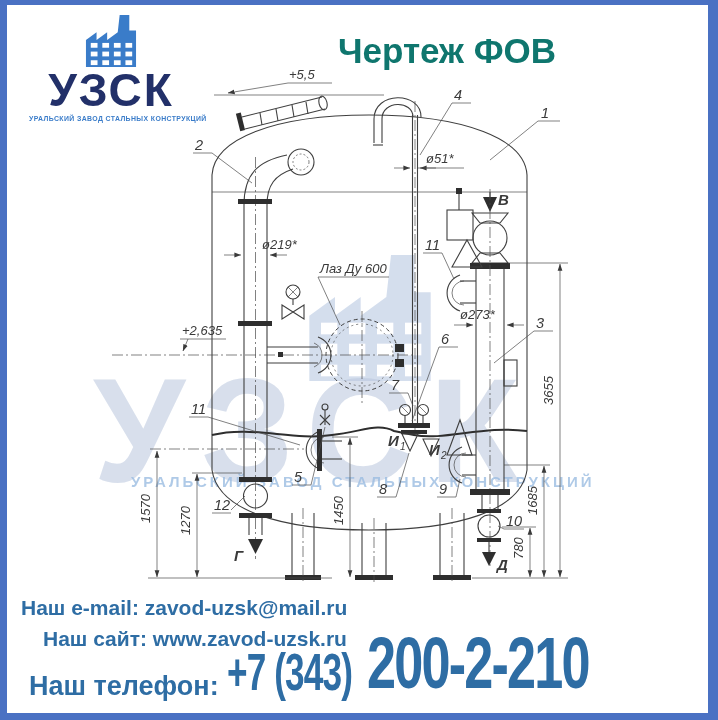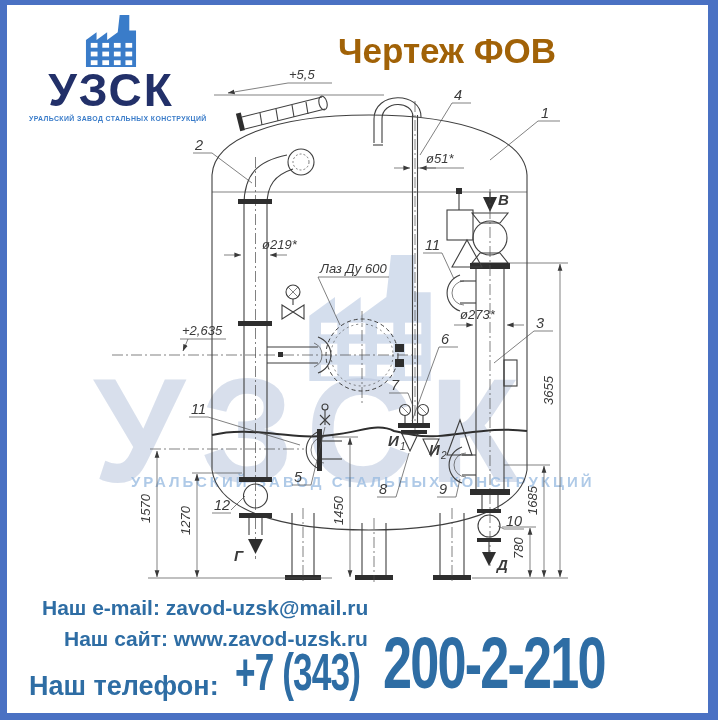--- a/index.html
+++ b/index.html
@@ -14,21 +14,21 @@
     overflow:hidden;
     font-family:"Liberation Sans", sans-serif;
   }
   
   .logo{position:absolute;left:22px;top:10px;width:164px;text-align:center;}
   .logo .icon{display:block;margin:0 auto;}
   .logo-name{font-size:46px;font-weight:800;letter-spacing:2px;color:#223069;line-height:1.0;}
   .logo-sub{font-size:6.9px;font-weight:700;letter-spacing:.4px;color:#3a7cc9;margin-top:2px;white-space:nowrap;}
   
   .main-title{position:absolute;left:285px;top:26px;width:310px;text-align:center;
-    font-size:35px;font-weight:800;color:#a16207;}
+    font-size:35px;font-weight:800;color:#0f766e;}
   
   .wm{position:absolute;pointer-events:none;}
   .wm-icon{left:292px;top:250px;opacity:.55;}
   .wm-big{left:86px;top:352px;font-size:148px;font-weight:800;letter-spacing:16px;
     color:#b9c6dd;opacity:.55;line-height:1;white-space:nowrap;}
   .wm-sub{left:124px;top:468px;font-size:15px;font-weight:800;letter-spacing:3px;
     color:#9cbde2;opacity:.8;white-space:nowrap;}
   
   .drawing{position:absolute;left:85px;top:58px;}
   .drawing text{fill:#3a3a3a;font-family:"Liberation Sans",sans-serif;font-style:italic;}
@@ -36,24 +36,24 @@
   .callout{font-size:14.5px;}
   .letter{font-size:15px;font-weight:700;}
   .sub{font-size:10px;}
   .ln{stroke:#3f3f3f;stroke-width:1.1;fill:none;}
   .thin{stroke:#4a4a4a;stroke-width:.7;fill:none;}
   .thick{fill:#2e2e2e;stroke:none;}
   .cl{stroke:#4a4a4a;stroke-width:.7;fill:none;stroke-dasharray:11 3 2 3;}
   .dash{stroke:#3f3f3f;stroke-width:1;fill:none;stroke-dasharray:4 3;}
   .fill-dark{fill:#2e2e2e;stroke:none;}
   
-  .contact{position:absolute;left:35px;font-weight:700;color:#2e6da4;font-size:21px;}
+  .contact{position:absolute;left:14px;font-weight:700;color:#2e6da4;font-size:21px;}
   .contact-email{top:591px;}
   .contact-site{top:622px;margin-left:22px;}
-  .phone-row{position:absolute;left:22px;bottom:6px;display:flex;align-items:flex-end;gap:16px;color:#2e6da4;}
+  .phone-row{position:absolute;left:22px;bottom:6px;display:flex;align-items:flex-end;gap:8px;color:#2e6da4;}
   .phone-label{font-size:27px;font-weight:700;padding-bottom:5px;}
   .phone-code{font-size:40px;font-weight:800;display:inline-block;transform:scale(.88,1.3);
     transform-origin:left bottom;letter-spacing:-1px;margin-right:-10px;padding-bottom:4px;}
   .phone-num{font-size:58px;font-weight:800;display:inline-block;transform:scale(.9,1.25);
     transform-origin:left bottom;letter-spacing:-2px;padding-bottom:2px;}
 </style>
 </head>
 <body>
 
 <div class="page">

